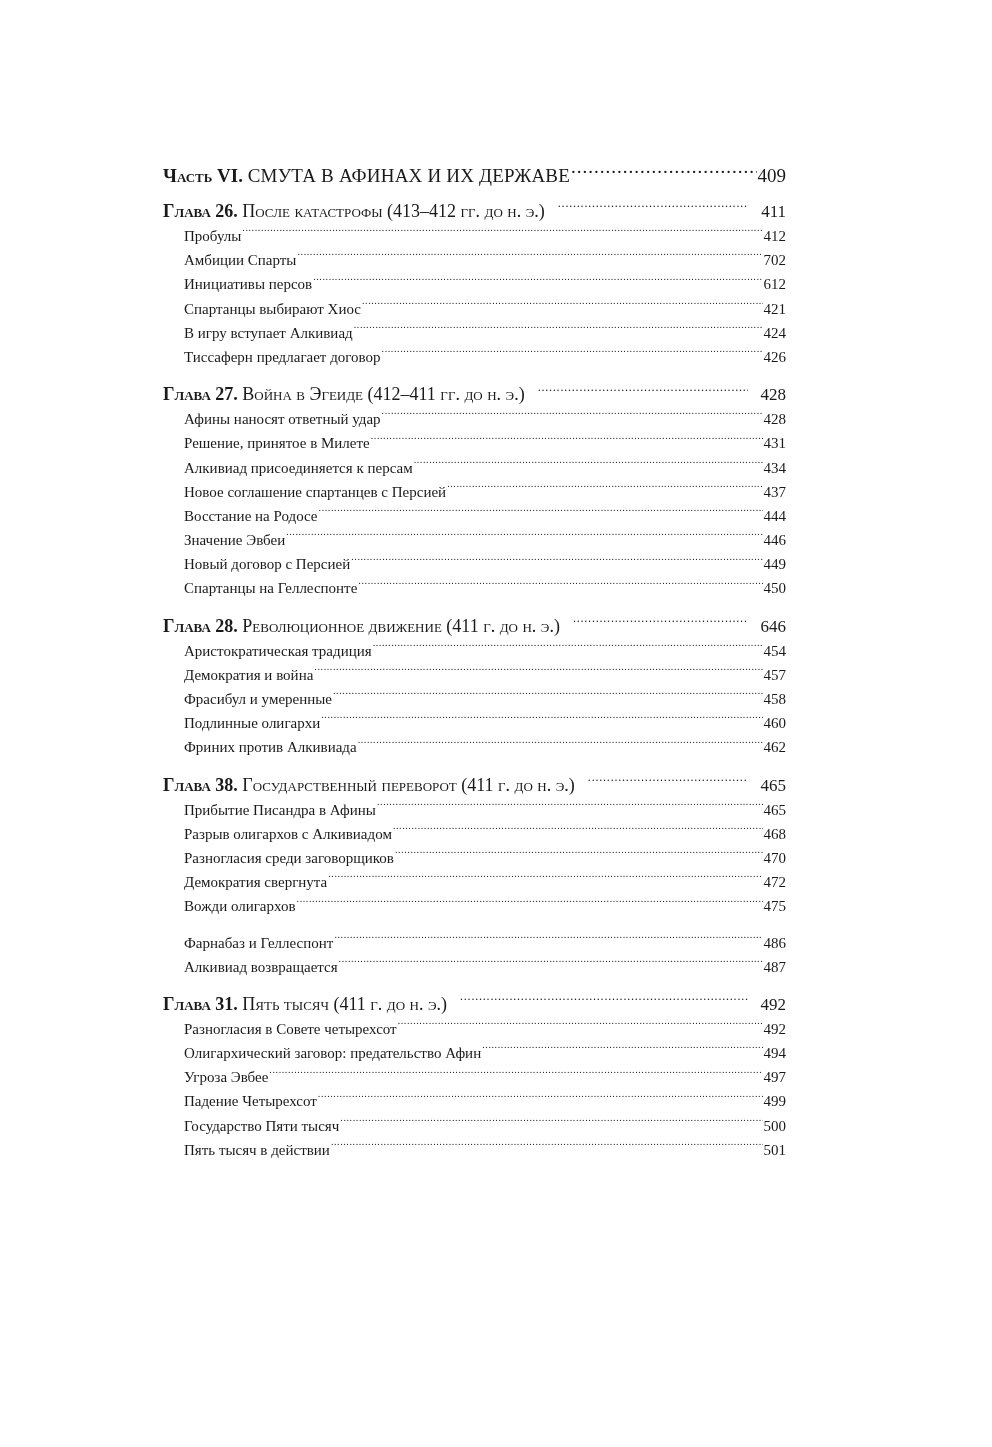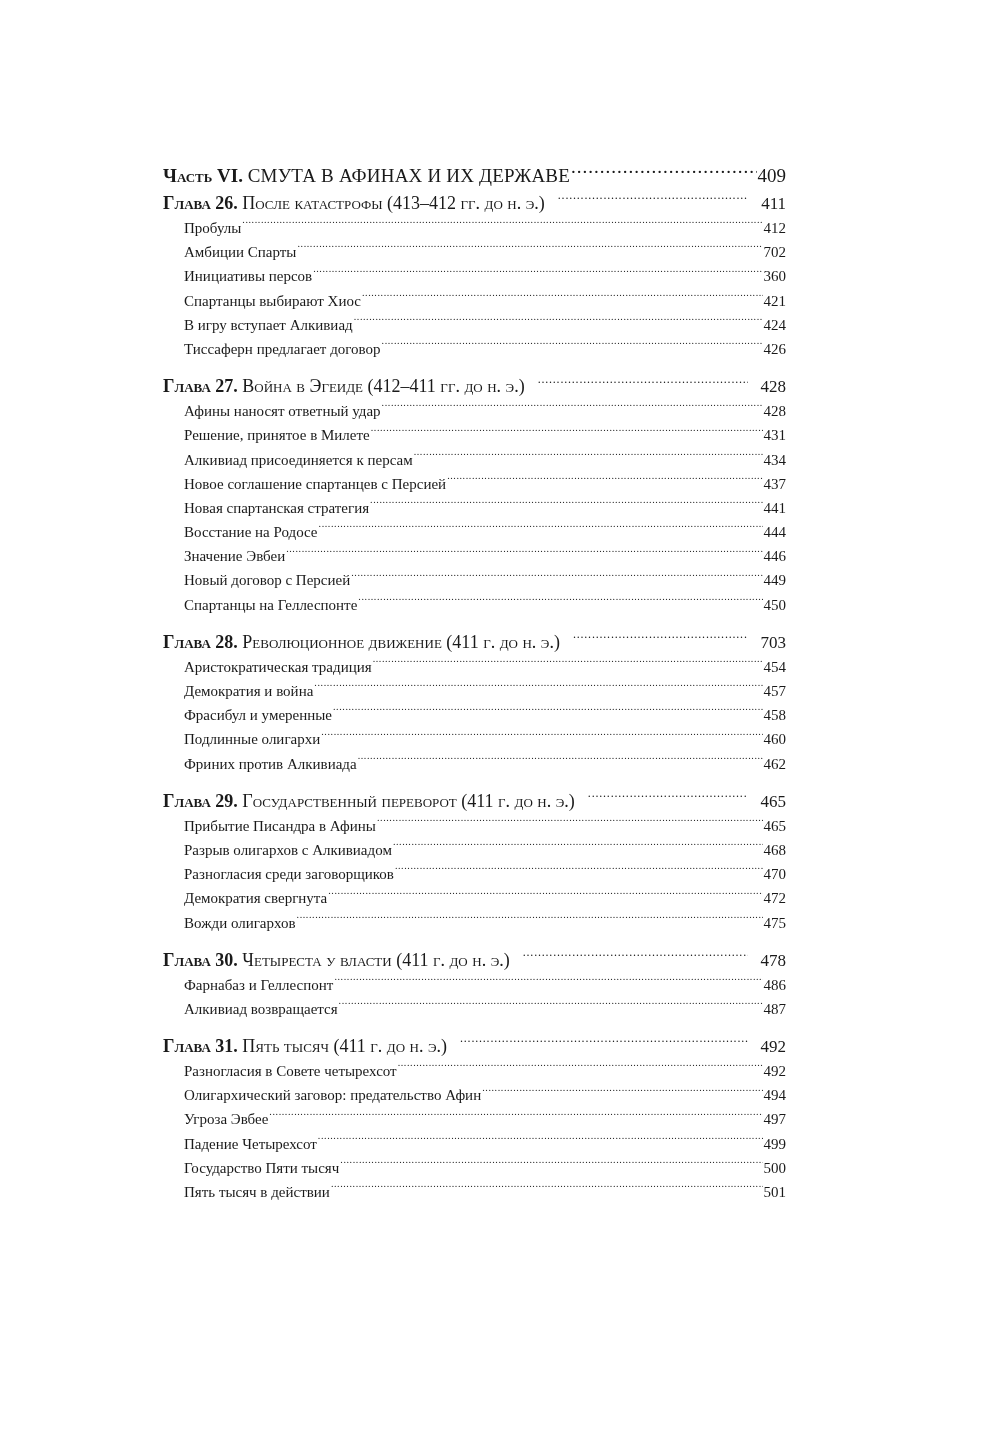--- a/index.html
+++ b/index.html
@@ -47,20 +47,21 @@
     }
     .line .page {
       flex: 0 0 auto;
       text-align: right;
     }
     
     .part {
       font-size: 19px;
       height: 28px;
       line-height: 28px;
+      margin-bottom: 8px;
     }
     .part .label {
       font-weight: bold;
       font-variant: small-caps;
     }
     .part .name {
       font-weight: normal;
       letter-spacing: 0.2px;
     }
     .part .page {
@@ -132,21 +133,21 @@
         <span class="page">412</span>
       </div>
     <div class="line section">
         <span class="title">Амбиции Спарты</span>
         <span class="dots"></span>
         <span class="page">702</span>
       </div>
     <div class="line section">
         <span class="title">Инициативы персов</span>
         <span class="dots"></span>
-        <span class="page">360</span>
+        <span class="page">612</span>
       </div>
     <div class="line section">
         <span class="title">Спартанцы выбирают Хиос</span>
         <span class="dots"></span>
         <span class="page">421</span>
       </div>
     <div class="line section">
         <span class="title">В игру вступает Алкивиад</span>
         <span class="dots"></span>
         <span class="page">424</span>
@@ -178,25 +179,20 @@
         <span class="title">Алкивиад присоединяется к персам</span>
         <span class="dots"></span>
         <span class="page">434</span>
       </div>
     <div class="line section">
         <span class="title">Новое соглашение спартанцев с Персией</span>
         <span class="dots"></span>
         <span class="page">437</span>
       </div>
     <div class="line section">
-        <span class="title">Новая спартанская стратегия</span>
-        <span class="dots"></span>
-        <span class="page">441</span>
-      </div>
-    <div class="line section">
         <span class="title">Восстание на Родосе</span>
         <span class="dots"></span>
         <span class="page">444</span>
       </div>
     <div class="line section">
         <span class="title">Значение Эвбеи</span>
         <span class="dots"></span>
         <span class="page">446</span>
       </div>
     <div class="line section">
@@ -208,21 +204,21 @@
         <span class="title">Спартанцы на Геллеспонте</span>
         <span class="dots"></span>
         <span class="page">450</span>
       </div>
   </div>
 
   <div class="block">
     <div class="line chapter">
       <span class="title"><span class="label">Глава 28.</span> <span class="name">Революционное движение (411 г. до н. э.)</span></span>
       <span class="dots"></span>
-      <span class="page">703</span>
+      <span class="page">646</span>
     </div>
     <div class="line section">
         <span class="title">Аристократическая традиция</span>
         <span class="dots"></span>
         <span class="page">454</span>
       </div>
     <div class="line section">
         <span class="title">Демократия и война</span>
         <span class="dots"></span>
         <span class="page">457</span>
@@ -239,21 +235,21 @@
       </div>
     <div class="line section">
         <span class="title">Фриних против Алкивиада</span>
         <span class="dots"></span>
         <span class="page">462</span>
       </div>
   </div>
 
   <div class="block">
     <div class="line chapter">
-      <span class="title"><span class="label">Глава 29.</span> <span class="name">Государственный переворот (411 г. до н. э.)</span></span>
+      <span class="title"><span class="label">Глава 38.</span> <span class="name">Государственный переворот (411 г. до н. э.)</span></span>
       <span class="dots"></span>
       <span class="page">465</span>
     </div>
     <div class="line section">
         <span class="title">Прибытие Писандра в Афины</span>
         <span class="dots"></span>
         <span class="page">465</span>
       </div>
     <div class="line section">
         <span class="title">Разрыв олигархов с Алкивиадом</span>
@@ -271,25 +267,20 @@
         <span class="page">472</span>
       </div>
     <div class="line section">
         <span class="title">Вожди олигархов</span>
         <span class="dots"></span>
         <span class="page">475</span>
       </div>
   </div>
 
   <div class="block">
-    <div class="line chapter">
-      <span class="title"><span class="label">Глава 30.</span> <span class="name">Четыреста у власти (411 г. до н. э.)</span></span>
-      <span class="dots"></span>
-      <span class="page">478</span>
-    </div>
     <div class="line section">
         <span class="title">Фарнабаз и Геллеспонт</span>
         <span class="dots"></span>
         <span class="page">486</span>
       </div>
     <div class="line section">
         <span class="title">Алкивиад возвращается</span>
         <span class="dots"></span>
         <span class="page">487</span>
       </div>

